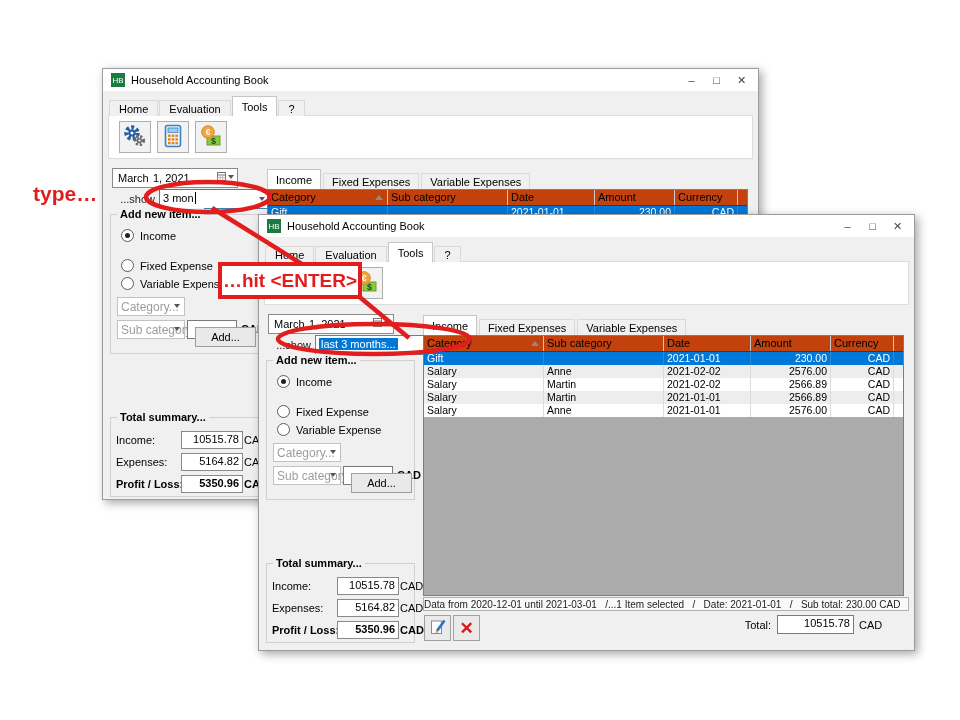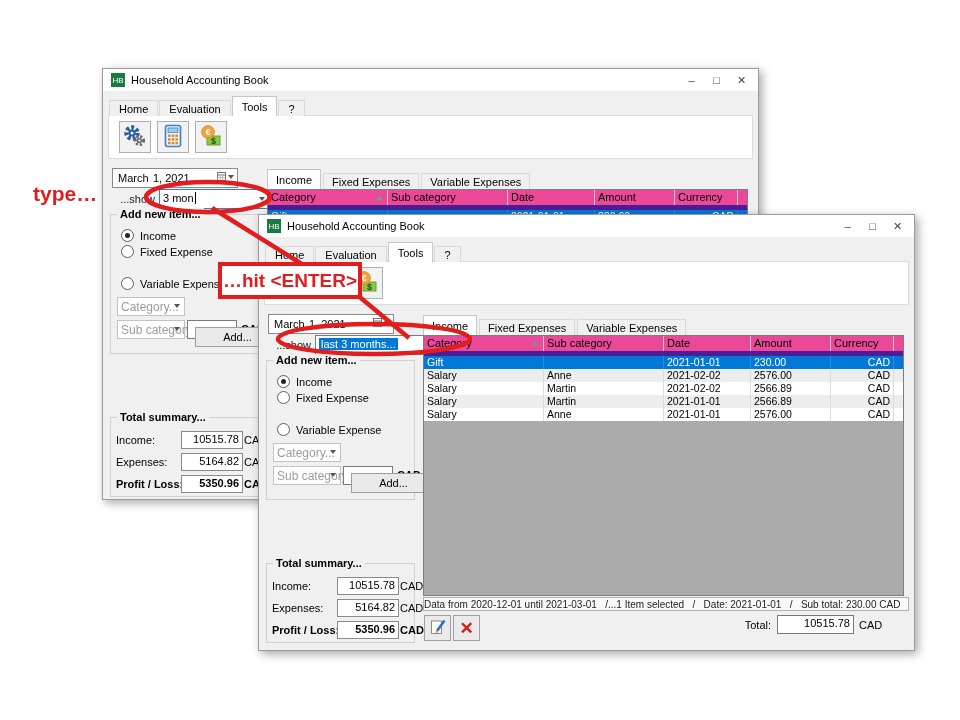--- a/index.html
+++ b/index.html
@@ -49,57 +49,57 @@
   .show-combo.editing .caret{display:block;}
   .combo-arrow{position:absolute;right:6px;top:7px;}
 
   
   .groupbox{position:absolute;border:1px solid #d0d0d0;}
   .gb-add{left:7px;top:145px;width:147px;height:138px;}
   .gb-total{left:7px;top:348px;width:147px;height:78px;}
   .gb-title{position:absolute;top:-7px;left:6px;background:#f0f0f0;padding:0 3px;font-weight:bold;}
 
   .radio-row{position:absolute;left:10px;display:flex;align-items:center;gap:6px;}
-  .r1{top:14px}.r2{top:30px}.r3{top:62px}
+  .r1{top:14px}.r2{top:44px}.r3{top:62px}
   .radio{width:11px;height:11px;border:1px solid #5c5c5c;border-radius:50%;background:#fff;position:relative;}
   .radio.checked::after{content:"";position:absolute;left:2.5px;top:2.5px;width:5px;height:5px;border-radius:50%;background:#222;}
 
   .mini-combo{position:absolute;left:6px;width:66px;height:17px;background:#fff;border:1px solid #c2c2c2;color:#9c9c9c;}
   .mc1{top:82px}.mc2{top:105px}
   .mini-combo .combo-text{top:2px;font-size:12px;}
   .mini-combo .combo-arrow{right:4px;top:6px;}
   .amount-input{position:absolute;left:76px;top:105px;width:48px;height:17px;background:#fff;border:1px solid #7a7a7a;}
   .cad-label{position:absolute;left:130px;top:108px;font-weight:bold;}
   .add-btn{position:absolute;left:84px;top:112px;width:59px;height:18px;background:#e9e9e9;border:1px solid #9e9e9e;
-           display:flex;align-items:center;justify-content:center;padding-left:12px;}
+           display:flex;align-items:center;justify-content:center;}
 
   .sum-row{position:absolute;left:5px;right:4px;height:16px;}
   .s1{top:13px}.s2{top:35px}.s3{top:57px}
   .sum-label{position:absolute;left:0;top:3px;}
   .sum-box{position:absolute;left:65px;top:0;width:57px;height:15px;background:#fff;border:1px solid #8a8a8a;
            text-align:right;padding:1px 3px 0 0;}
   .sum-cur{position:absolute;left:128px;top:3px;}
   .sum-row.bold .sum-label,.sum-row.bold .sum-cur,.sum-row.bold .sum-box{font-weight:bold;}
 
   
   .dtabstrip{position:absolute;left:164px;top:100px;height:20px;display:flex;align-items:flex-end;}
   .dtab{height:15px;padding:0 8px;background:#f0f0f0;border:1px solid #d9d9d9;border-bottom:none;
         display:flex;align-items:center;margin-right:2px;}
   .dtab.active{height:19px;background:#fff;border-color:#c6c6c6;}
 
   .grid{position:absolute;left:164px;top:120px;width:479px;height:259px;background:#ababab;border:1px solid #7d7d7d;}
-  .ghead{display:flex;height:15px;background:#ec4899;border-bottom:5px solid #4c1d95;}
+  .ghead{display:flex;height:15px;background:#c2410c;border-bottom:1px solid #4c1d95;}
   .gh{padding:1px 3px 0 3px;border-right:1px solid #c9c9c9;box-sizing:border-box;position:relative;
       white-space:nowrap;overflow:hidden;}
   .grow{display:flex;height:13px;background:#fff;}
   .grow.alt{background:#ededed;}
   .grow.sel{background:#0078d7;color:#fff;}
   .gc{padding:0 3px;border-right:1px solid #dcdcdc;box-sizing:border-box;white-space:nowrap;overflow:hidden;font-size:10.5px;}
   .grow.sel .gc{border-right-color:#2a8ade;}
-  .c0{width:120px}.c1{width:120px}.c2{width:87px}.c3{width:80px;text-align:left}.c4{width:63px;text-align:right}
+  .c0{width:120px}.c1{width:120px}.c2{width:87px}.c3{width:80px;text-align:right}.c4{width:63px;text-align:right}
   .stub{flex:1;border-right:none;}
   .sort-asc{position:absolute;right:4px;top:5px;width:0;height:0;border-left:4px solid transparent;
             border-right:4px solid transparent;border-bottom:5px solid #8c8c8c;}
 
   .statusbar{position:absolute;left:164px;top:382px;width:486px;height:14px;background:#f9f9f9;
              border:1px solid #b0b0b0;box-sizing:border-box;font-size:10px;color:#222;
              text-align:right;padding:1px 19px 0 0;white-space:pre;overflow:hidden;}
 
   .act-btn{position:absolute;top:400px;width:25px;height:24px;background:#eaeaea;border:1px solid #a0a0a0;
            display:flex;align-items:center;justify-content:center;}

